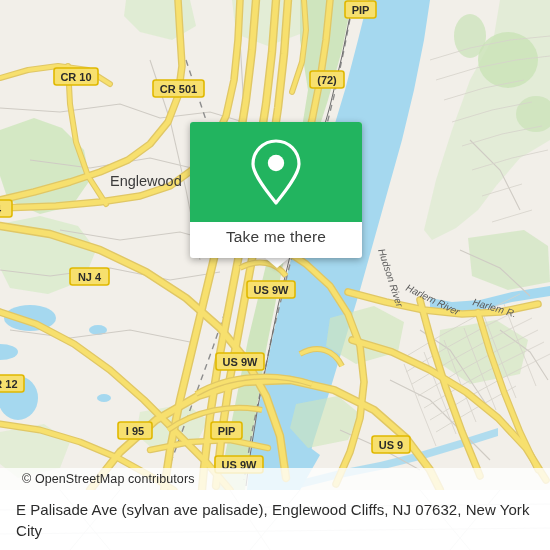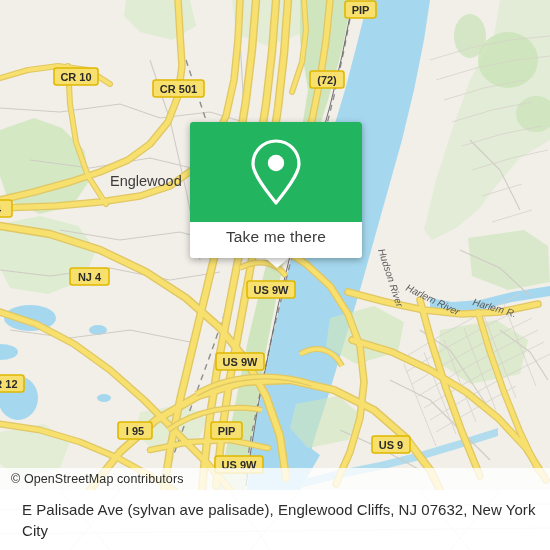--- a/index.html
+++ b/index.html
@@ -14,21 +14,21 @@
   .map{position:absolute;left:0;top:0;width:550px;height:490px;overflow:hidden;background:#f2efe9;}
   .map svg{position:absolute;left:0;top:0;}
 
   
   .attrib{
     position:absolute;left:0;bottom:0;width:550px;height:22px;
     background:rgba(255,255,255,0.78);
     display:flex;align-items:center;
   }
   .attrib span{
-    font-size:12.5px;color:#2b2b2b;padding-left:11px;letter-spacing:.1px;
+    font-size:12.5px;color:#2b2b2b;padding-left:22px;letter-spacing:.1px;
   }
 
   
   .popup{
     position:absolute;left:190px;top:122px;width:172px;height:136px;
     border-radius:3px;overflow:hidden;
     box-shadow:0 2px 7px rgba(0,0,0,.32);
     background:#fff;
   }
   .popup-head{
@@ -48,21 +48,21 @@
   }
 
   
   .footer{
     position:absolute;left:0;top:490px;width:550px;height:60px;
     background:#ffffff;overflow:hidden;
     display:flex;align-items:center;
   }
   .footer-wm{position:absolute;left:0;top:0;opacity:.05;}
   .footer-text{
-    position:relative;flex:1;padding-left:22px;padding-right:8px;
+    position:relative;flex:1;padding-left:16px;padding-right:8px;
     font-size:15px;line-height:21px;color:#2c2c2c;letter-spacing:.05px;
   }
   .logo{
     position:relative;display:flex;align-items:center;
     padding-right:16px;gap:4px;
   }
   .logo-word{
     font-size:31px;line-height:31px;color:#231f20;letter-spacing:-1.2px;
     font-weight:400;
   }

